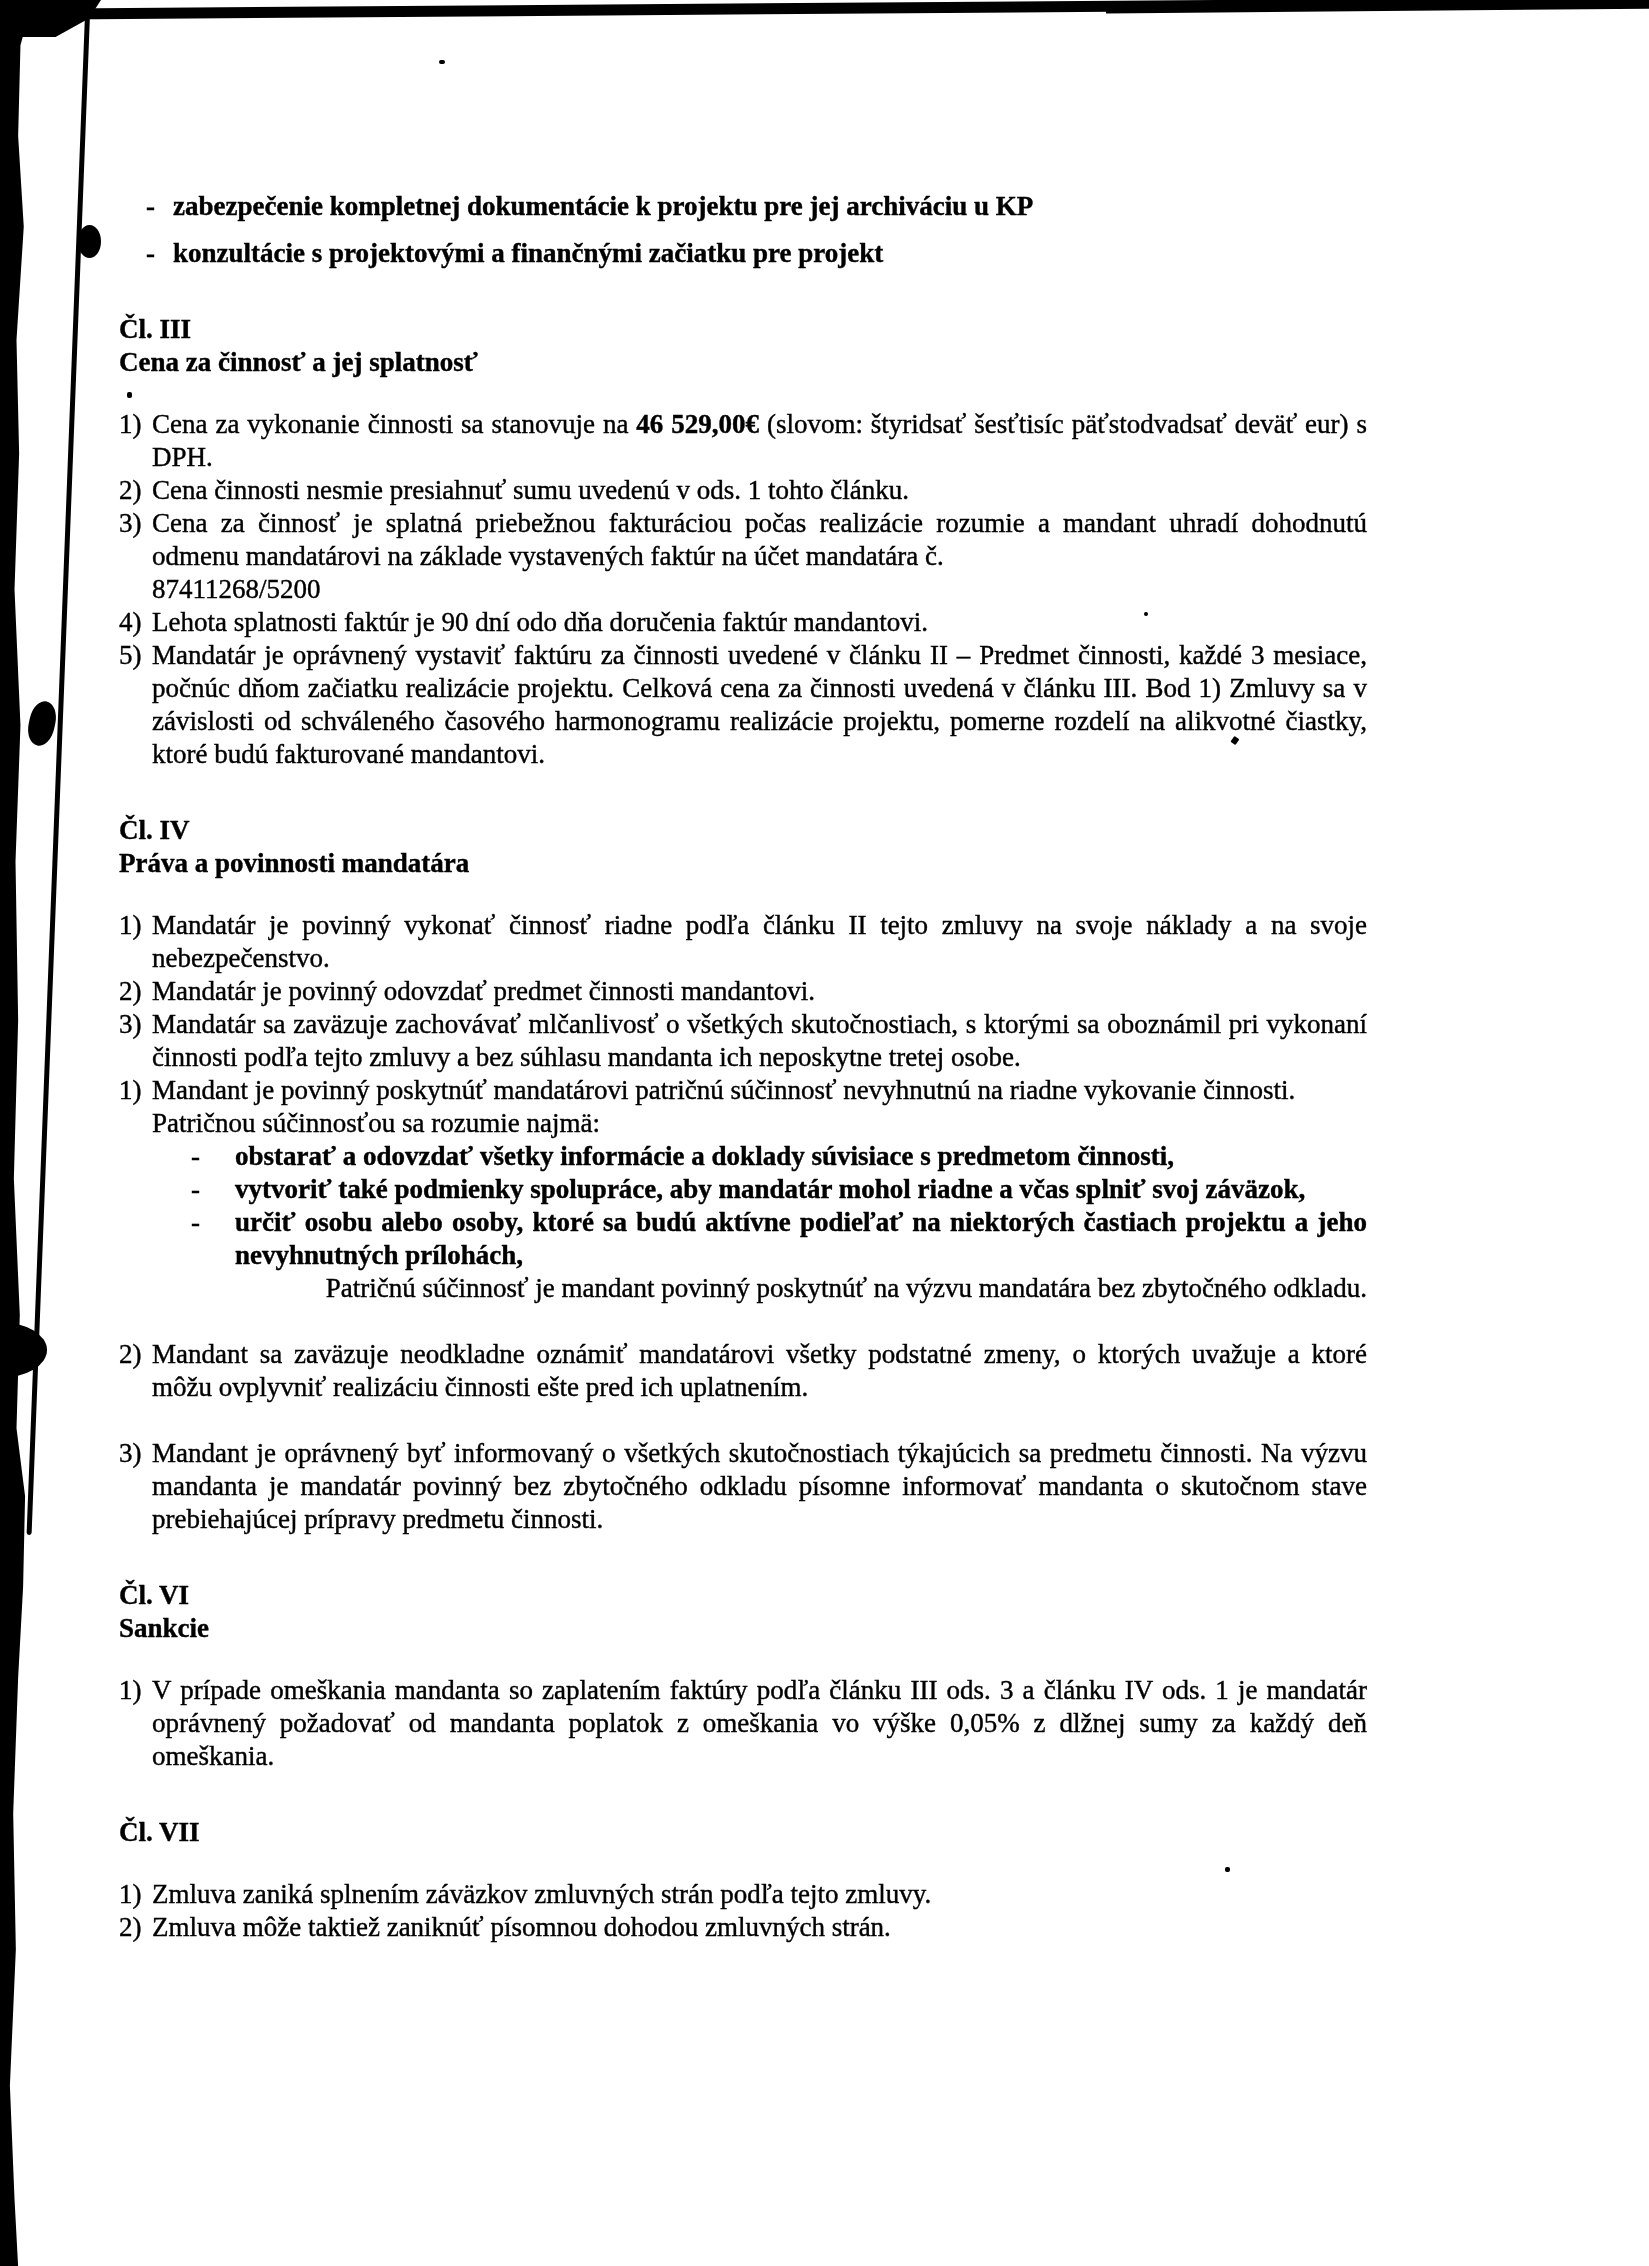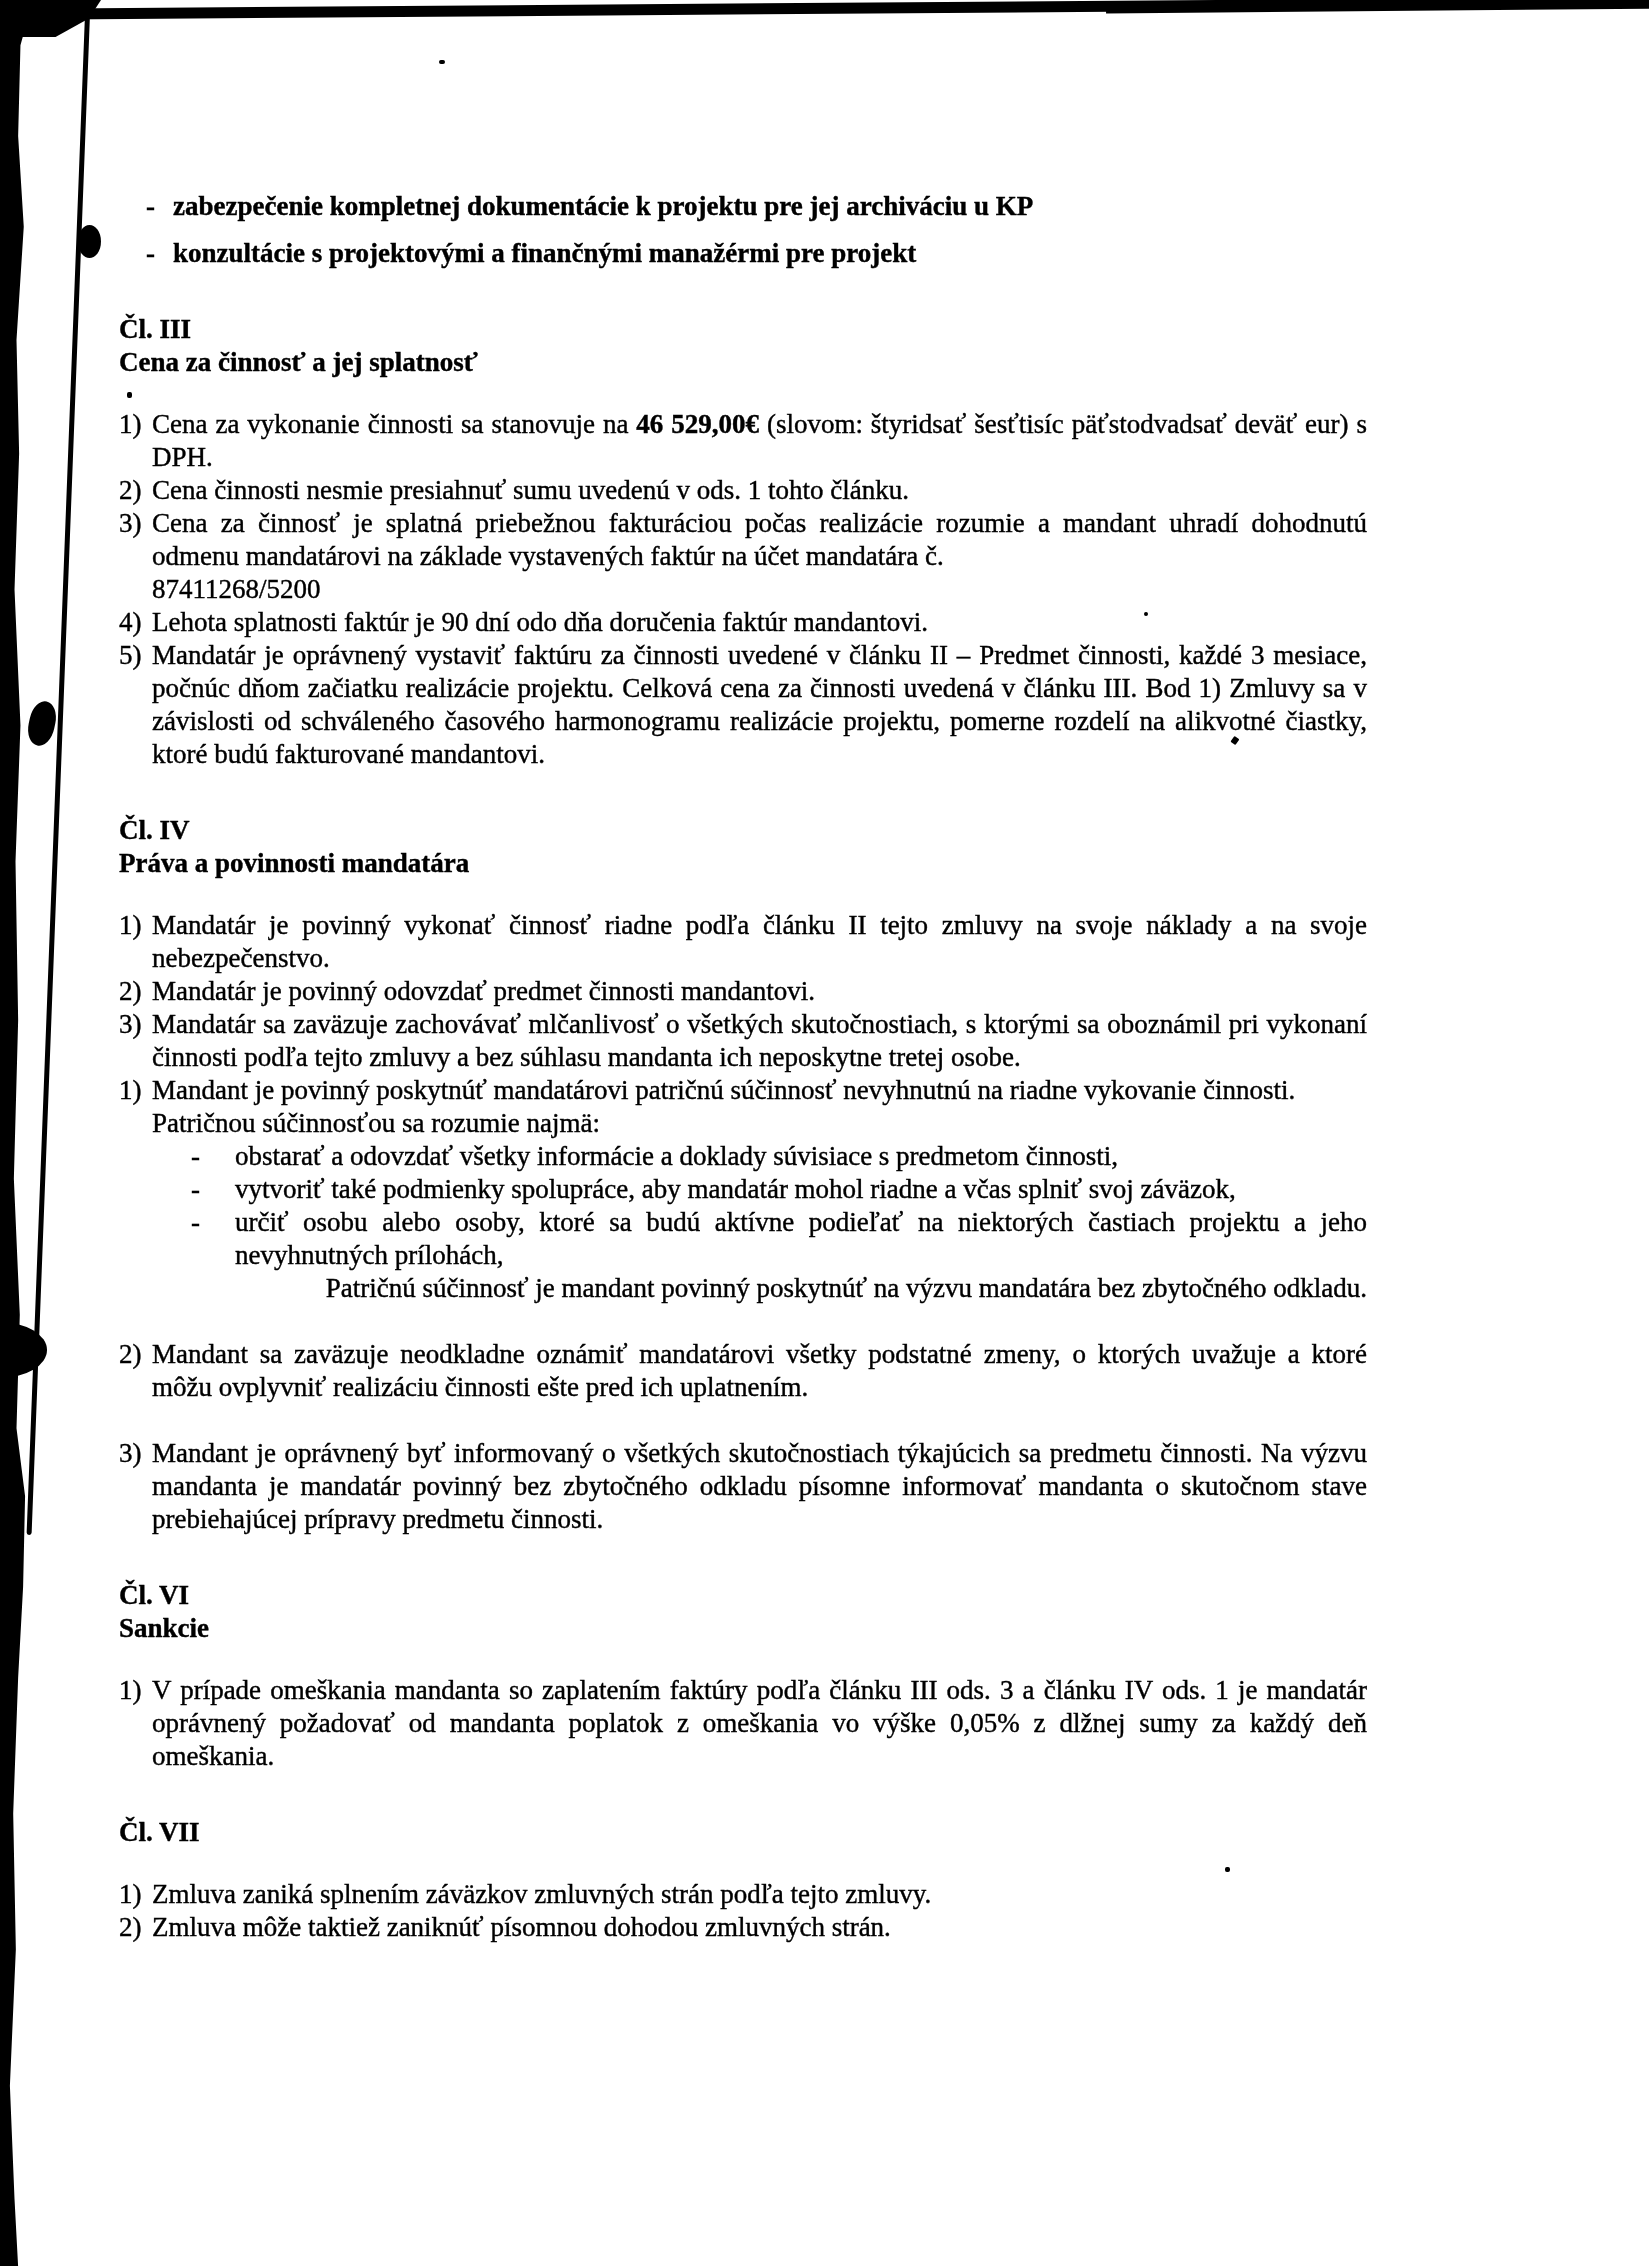--- a/index.html
+++ b/index.html
@@ -39,21 +39,21 @@
   .intro-text{flex:1;}
   .sec-head{ text-align:left; font-weight:700; margin:43px 0 29px 0;}
   .sec-head .sub{font-weight:700;}
   .item{display:flex;margin:0 0 0 0;}
   .item .num{width:33px;flex:none;}
   .item .body{flex:1;text-align:justify;}
   .acct{text-align:left;}
   .sub-bullets{margin:0;}
   .sub-row{display:flex;}
   .sub-dash{width:44px;flex:none;margin-left:39px;}
-  .sub-text{flex:1;text-align:justify;}
+  .sub-text{flex:1;text-align:justify;font-weight:bold;}
   .v-note{text-align:left;}
   .v-footer{margin-left:-21.3px;text-align:right;}
   .gap{margin-top:33px;}
   b{font-weight:700;}
 </style>
 </head>
 <body>
 
 <div class="page">
 
@@ -73,21 +73,21 @@
 
   <div class="content">
 
     <div class="intro">
       <div class="intro-row">
         <span class="intro-dash">-</span>
         <span class="intro-text">zabezpečenie kompletnej dokumentácie k projektu pre jej archiváciu u KP</span>
       </div>
       <div class="intro-row">
         <span class="intro-dash">-</span>
-        <span class="intro-text">konzultácie s projektovými a finančnými manažérmi pre projekt</span>
+        <span class="intro-text">konzultácie s projektovými a finančnými začiatku pre projekt</span>
       </div>
     </div>
 
     <div class="sec-head">
       <div>Čl. III</div>
       <div class="sub">Cena za činnosť a jej splatnosť</div>
     </div>
     <div>
       <div class="item">
         <span class="num">1)</span>

